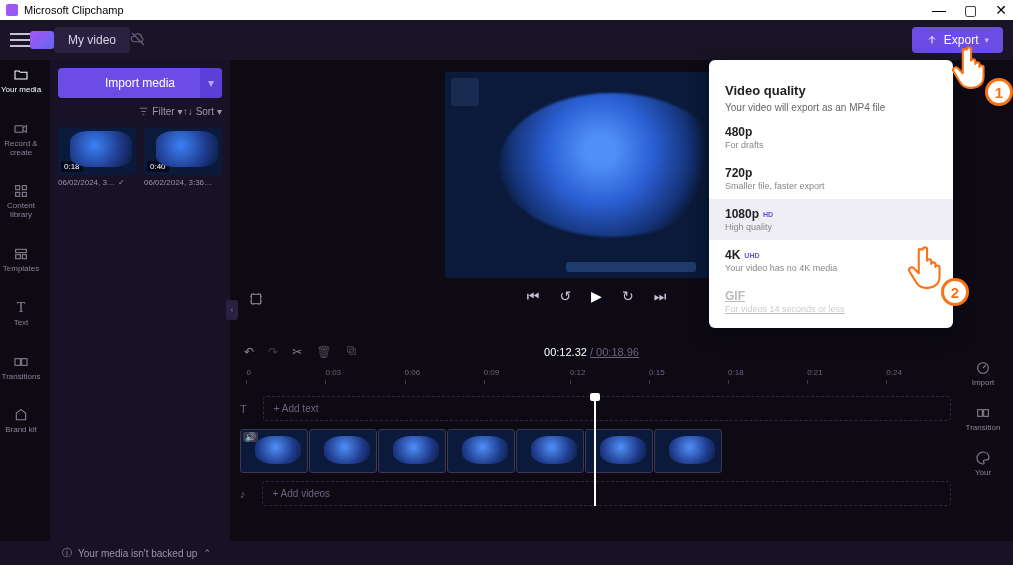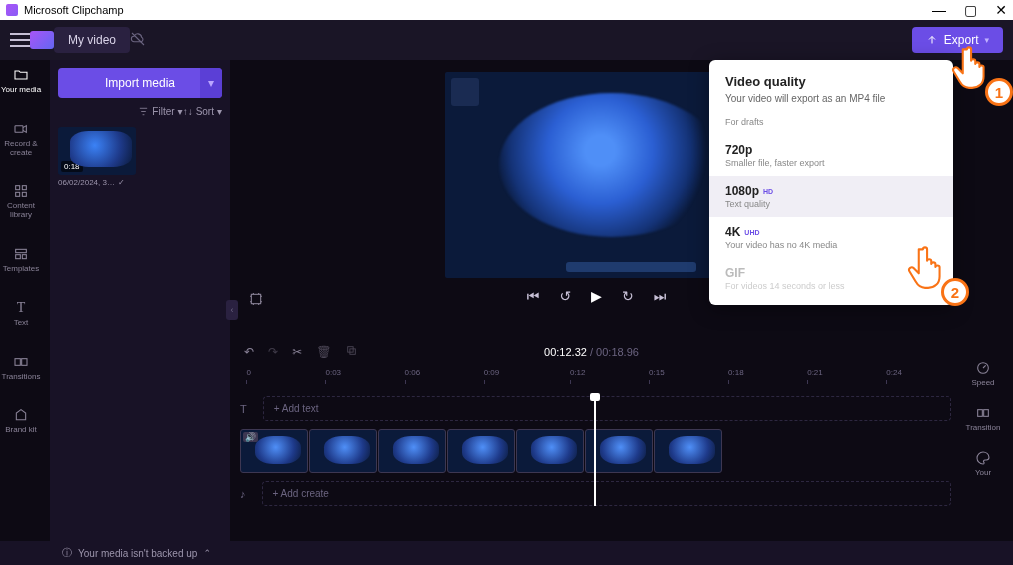--- a/index.html
+++ b/index.html
@@ -52,45 +52,45 @@
 .frame-btn { position:absolute; left:6px; bottom:2px; color:#8a8398; font-size:14px; }
 
 
 .rrail { position:absolute; right:6px; top:360px; width:48px; display:flex; flex-direction:column; gap:18px; align-items:center; }
 .rrail-item { display:flex; flex-direction:column; align-items:center; gap:2px; font-size:8px; color:#8a8398; }
 
 
 .timeline { position:absolute; left:232px; right:62px; top:340px; bottom:24px; }
 .tl-toolbar { display:flex; align-items:center; gap:14px; padding:4px 12px; font-size:12px; color:#8a8398; position:relative; }
 .tl-toolbar .time { position:absolute; left:50%; transform:translateX(-50%); color:#fff; font-size:11px; }
-.tl-toolbar .time .total { color:#6b6480; }
+.tl-toolbar .time .total { color:#6b6480;text-decoration:underline; }
 .ruler { position:relative; height:20px; margin-top:4px; font-size:8px; color:#6b6480; }
 .ruler .tick { position:absolute; top:0; }
 .ruler .tick::before { content:""; position:absolute; left:0; top:12px; width:1px; height:4px; background:#3d3752; }
 .playhead { position:absolute; left:50.3%; top:0; bottom:0; width:2px; background:#fff; z-index:5; }
 .playhead::before { content:""; position:absolute; top:-3px; left:-4px; width:10px; height:8px; background:#fff; border-radius:2px; }
 .tracks { position:relative; }
 .track { display:flex; align-items:center; gap:8px; margin-top:8px; }
 .track-btn { color:#6b6480; font-size:10px; padding:6px 10px; border:1px dashed #2d2740; border-radius:4px; flex:1; margin-left:8px; }
 .clip-track { display:flex; gap:1px; margin-left:8px; margin-top:8px; }
 .clip { width:68px; height:44px; background:#0b1a3a; border:1px solid #3d3752; border-radius:3px; position:relative; overflow:hidden; }
 .clip::after { content:""; position:absolute; inset:6px 6px 8px 14px; background:radial-gradient(circle at 45% 40%,#4f8ff7,#1e3a8a 60%,transparent); border-radius:40%; }
 .clip:first-child::before { content:"🔊"; position:absolute; left:2px; top:2px; font-size:9px; color:#fff; background:#3d3752; padding:0 2px; border-radius:2px; }
 
 
 .footer { position:absolute; left:0; bottom:0; right:0; height:24px; background:#181226; display:flex; align-items:center; padding:0 14px 0 62px; font-size:10px; color:#9c95ac; gap:6px; }
 
 
 .export-pop { position:absolute; right:60px; top:60px; width:244px; background:#fff; border-radius:6px; box-shadow:0 4px 20px rgba(0,0,0,.4); padding:14px 0 6px; color:#333; z-index:10; }
-.export-pop .hd { padding:0 16px 4px; }
+.export-pop .hd { padding:0 16px 4px;margin-top:9px; }
 .export-pop .hd .ttl { font-size:13px; font-weight:600; color:#222; }
 .export-pop .hd .sub { font-size:10px; color:#666; margin-top:4px; }
 .export-pop .opt { padding:8px 16px; cursor:pointer; }
 .export-pop .opt:hover, .export-pop .opt.hov { background:#f0eef5; }
-.export-pop .opt.disabled { color:#bbb; cursor:default; }
+.export-pop .opt.disabled { color:#bbb; cursor:default;text-decoration:underline; }
 .export-pop .opt .lbl { font-size:12px; font-weight:600; color:#222; display:flex; align-items:center; gap:4px; }
 .export-pop .opt.disabled .lbl { color:#bbb; }
 .export-pop .opt .badge { font-size:7px; font-weight:700; color:#6b4de6; }
 .export-pop .opt .desc { font-size:9px; color:#888; margin-top:1px; }
 .export-pop .opt.disabled .desc { color:#ccc; }
 
 
 .callout { position:absolute; z-index:50; pointer-events:none; }
 .callout .num { position:absolute; right:-18px; bottom:-10px; width:28px; height:28px; border-radius:50%; background:#fff; border:3px solid #f97316; color:#f97316; font-weight:700; font-size:15px; display:flex; align-items:center; justify-content:center; }
 .callout svg.hand-svg { width:52px; height:52px; }
@@ -220,20 +220,28 @@
   <div class="thumbs">
     <div class="thumb">
       <div class="img">
           <span class="dur">0:18</span>
         </div>
       <div class="cap">
           <span>06/02/2024, 3…</span>
           <span class="chk">✓</span>
         </div>
     </div>
+    <div class="thumb">
+      <div class="img">
+          <span class="dur">0:40</span>
+        </div>
+      <div class="cap">
+          <span>06/02/2024, 3:36…</span>
+        </div>
+    </div>
   </div>
 </div>
 
 <div class="handle">‹</div>
 
 <div class="preview">
   <div class="screen">
       <div class="taskbar"></div>
     </div>
   <span class="frame-btn">
@@ -250,21 +258,21 @@
     <span>⏭</span>
   </div>
 </div>
 
 <div class="rrail">
   <div class="rrail-item">
     <svg class="i" viewBox="0 0 24 24">
         <circle cx="12" cy="12" r="8"></circle>
         <path d="M12 12l4-4"></path>
       </svg>
-    <span>Speed</span>
+    <span>Import</span>
   </div>
   <div class="rrail-item">
     <svg class="i" viewBox="0 0 24 24">
         <rect x="4" y="7" width="7" height="10"></rect>
         <rect x="13" y="7" width="7" height="10"></rect>
       </svg>
     <span>Transition</span>
   </div>
   <div class="rrail-item">
     <svg class="i" viewBox="0 0 24 24">
@@ -310,51 +318,54 @@
       <div class="clip"></div>
       <div class="clip"></div>
       <div class="clip"></div>
       <div class="clip"></div>
       <div class="clip"></div>
       <div class="clip"></div>
       <div class="clip"></div>
     </div>
     <div class="track">
       <span style="margin-left:8px;color:#6b6480;font-size:11px">♪</span>
-      <div class="track-btn">+ Add create</div>
+      <div class="track-btn">+ Add videos</div>
     </div>
   </div>
 </div>
 
 <div class="footer">
   <span>ⓘ</span>
   <span>Your media isn't backed up</span>
   <span style="font-size:9px">⌃</span>
 </div>
 
 <div class="export-pop">
   <div class="hd">
     <div class="ttl">Video quality</div>
     <div class="sub">Your video will export as an MP4 file</div>
   </div>
   <div class="opt">
+    <div class="lbl">
+        <span>480p</span>
+      </div>
     <div class="desc">For drafts</div>
   </div>
   <div class="opt">
     <div class="lbl">
         <span>720p</span>
       </div>
     <div class="desc">Smaller file, faster export</div>
   </div>
   <div class="opt hov">
     <div class="lbl">
         <span>1080p</span>
         <span class="badge">HD</span>
       </div>
-    <div class="desc">Text quality</div>
+    <div class="desc">High quality</div>
   </div>
   <div class="opt">
     <div class="lbl">
         <span>4K</span>
         <span class="badge">UHD</span>
       </div>
     <div class="desc">Your video has no 4K media</div>
   </div>
   <div class="opt disabled">
     <div class="lbl">

